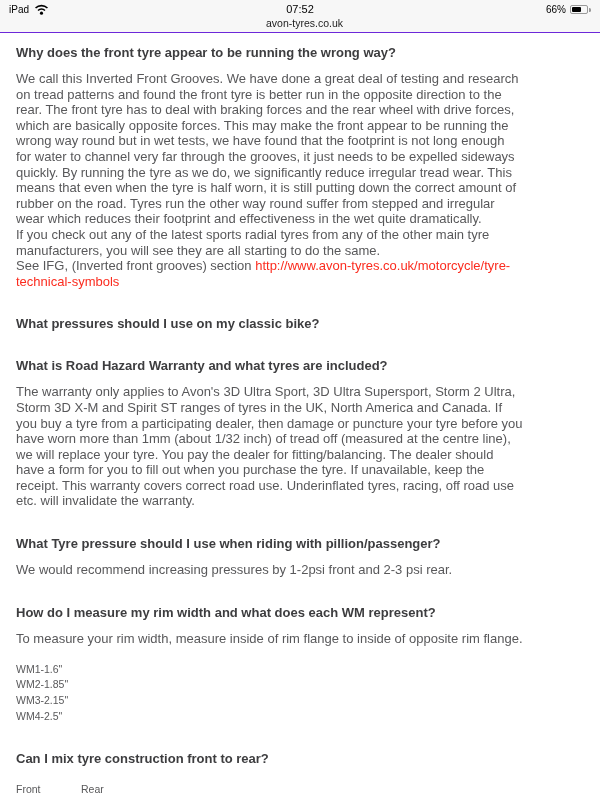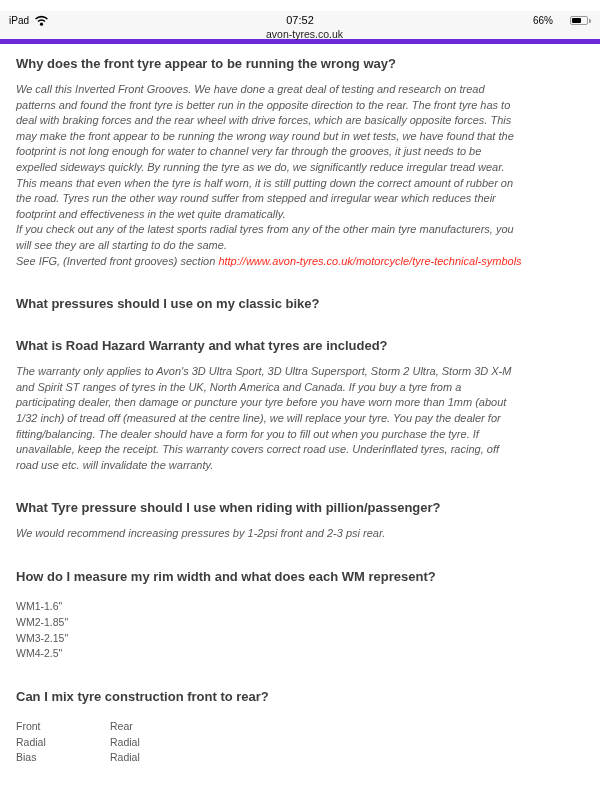--- a/index.html
+++ b/index.html
@@ -10,39 +10,38 @@
     background: #ffffff;
     font-family: "Liberation Sans", sans-serif;
     -webkit-font-smoothing: antialiased;
   }
 
   
   .status-bar {
     position: relative;
     height: 33px;
     background: #f7f7f7;
-    border-bottom: 5px solid #6d28d9;
-    margin-top: 11px;
+    border-bottom: 1px solid #6d28d9;
   }
   .sb-left {
     position: absolute; left: 9px; top: 4px;
     display: flex; align-items: center; gap: 5px;
     font-size: 10px; color: #000;
   }
   .sb-time {
     position: absolute; top: 3px; left: 0; right: 0;
     text-align: center; font-size: 11px; font-weight: normal; color: #000;
   }
   .sb-url {
     position: absolute; top: 17px; left: 9px; right: 0;
     text-align: center; font-size: 10.5px; color: #1c1c1c;
   }
   .sb-right {
     position: absolute; right: 9px; top: 4px;
-    display: flex; align-items: center; gap: 17px;
+    display: flex; align-items: center; gap: 4px;
     font-size: 10px; color: #000;
   }
   .wifi-svg { display: block; }
   .battery { display: flex; align-items: center; }
   .battery-body {
     width: 18px; height: 9px;
     border: 1px solid #999; border-radius: 2px;
     padding: 1px; display: block;
   }
   .battery-fill { display: block; height: 100%; background: #000; border-radius: 1px; }
@@ -52,37 +51,37 @@
   }
 
   
   .content { padding: 12px 16px 0 16px; }
   .faq-section h2 {
     font-size: 13px; line-height: 15px; font-weight: bold;
     color: #3d3d3f; margin: 27px 0 11px 0;
   }
   .faq-section:first-child h2 { margin-top: 0; }
   .faq-section p {
-    font-size: 11px; line-height: 15.6px;
-    color: #58585a; margin: 0; max-width: 507px; font-style: italic;
+    font-size: 13px; line-height: 15.6px;
+    color: #58585a; margin: 0; max-width: 507px;
   }
   .ext-link { text-decoration: none; }
   .wm-list {
     margin-top: 15.6px;
     font-size: 10.5px; line-height: 15.6px; color: #58585a;
   }
   .mix-table {
     margin-top: 15.6px; border-collapse: collapse;
     font-size: 10.5px; color: #58585a;
   }
   .mix-table th, .mix-table td {
     font-weight: normal; text-align: left; padding: 0;
     line-height: 15.2px;
   }
-  .mix-table th:first-child, .mix-table td:first-child { width: 94px; }
+  .mix-table th:first-child, .mix-table td:first-child { width: 65px; }
 </style>
 </head>
 <body>
 
 <header class="status-bar">
   <div class="sb-left">
     <span>iPad</span>
     <span>
       <svg class="wifi-svg" width="15" height="11" viewBox="0 0 16 12">
         <path d="M1.5 4.4 A 9.4 9.4 0 0 1 14.5 4.4" stroke="#000" stroke-width="1.7" fill="none"></path>
@@ -122,20 +121,21 @@
     <p>The warranty only applies to Avon's 3D Ultra Sport, 3D Ultra Supersport, Storm 2 Ultra, Storm 3D X-M and Spirit ST ranges of tyres in the UK, North America and Canada. If you buy a tyre from a participating dealer, then damage or puncture your tyre before you have worn more than 1mm (about 1/32 inch) of tread off (measured at the centre line), we will replace your tyre. You pay the dealer for fitting/balancing. The dealer should have a form for you to fill out when you purchase the tyre. If unavailable, keep the receipt. This warranty covers correct road use. Underinflated tyres, racing, off road use etc. will invalidate the warranty.</p>
   </section>
 
   <section class="faq-section">
     <h2>What Tyre pressure should I use when riding with pillion/passenger?</h2>
     <p>We would recommend increasing pressures by 1-2psi front and 2-3 psi rear.</p>
   </section>
 
   <section class="faq-section">
     <h2>How do I measure my rim width and what does each WM represent?</h2>
+    <p>To measure your rim width, measure inside of rim flange to inside of opposite rim flange.</p>
     <div class="wm-list">
       <div>WM1-1.6"</div>
       <div>WM2-1.85"</div>
       <div>WM3-2.15"</div>
       <div>WM4-2.5"</div>
     </div>
   </section>
 
   <section class="faq-section">
     <h2>Can I mix tyre construction front to rear?</h2>

